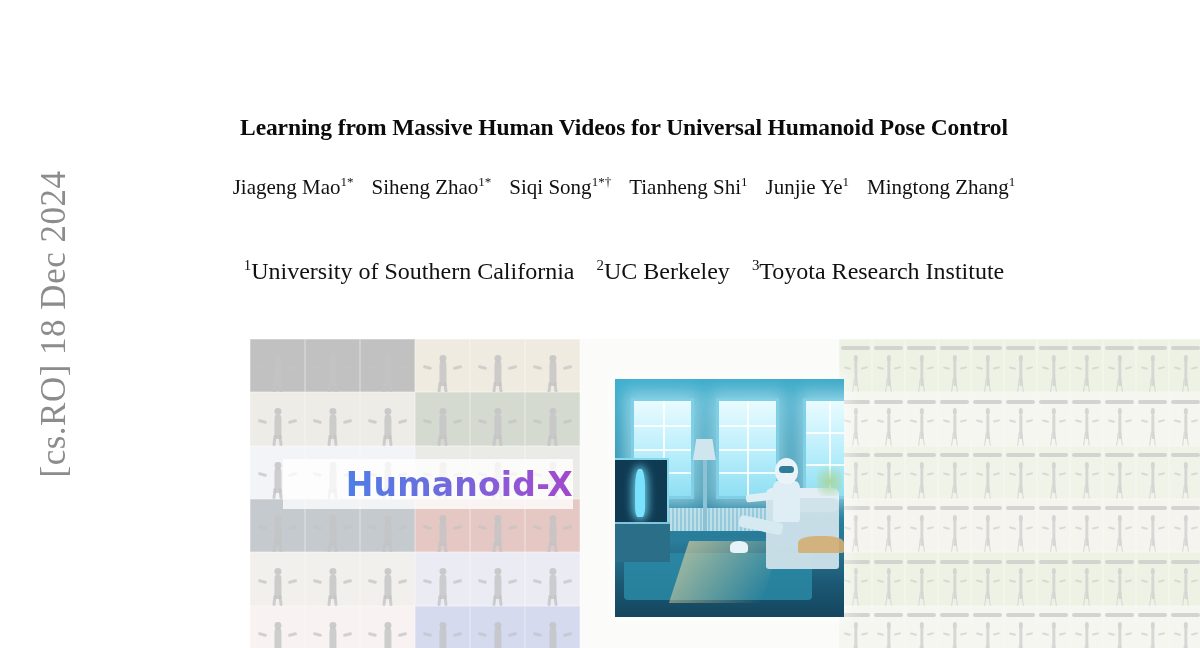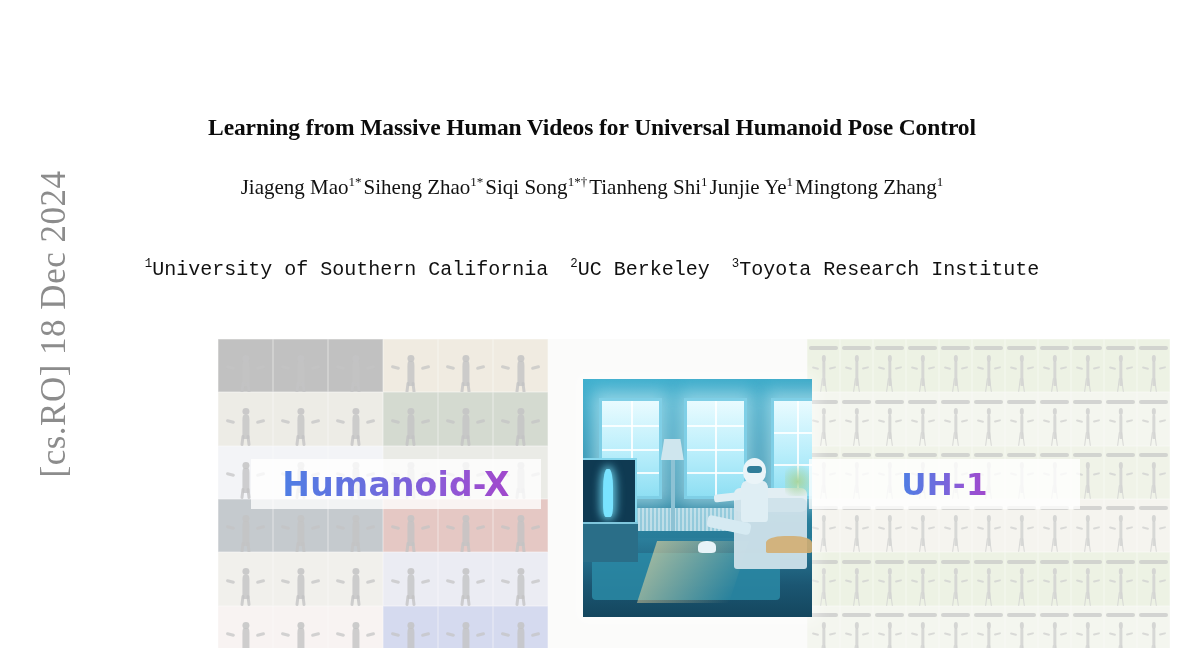--- a/index.html
+++ b/index.html
@@ -35,21 +35,21 @@
     white-space: nowrap;
     font-family: "Liberation Serif", serif;
     font-size: 35px;
     letter-spacing: 0.5px;
     color: #8c8c8c;
   }
 
   
   #paper-column {
     position: absolute;
-    left: 92px;
+    left: 124px;
     top: 0;
     width: 1000px;
     height: 648px;
   }
 
   #page-title {
     position: absolute;
     left: 0;
     top: 98px;
     width: 1000px;
@@ -70,36 +70,36 @@
     font-family: "Liberation Serif", serif;
     font-size: 21px;
     line-height: 30px;
     color: #111;
   }
   .author-row {
     white-space: nowrap;
   }
   .author {
     display: inline-block;
-    margin: 0 1px;
+    margin: 0 9px;
   }
   .author sup {
     font-size: 0.62em;
     vertical-align: super;
     line-height: 0;
   }
 
   #affiliation-block {
     position: absolute;
     left: 0;
     top: 258px;
     width: 1000px;
     text-align: center;
-    font-family: Liberation Mono, monospace;
-    font-size: 20px;
+    font-family: Liberation Serif, serif;
+    font-size: 24px;
     color: #111;
   }
   .affiliation {
     display: inline-block;
     margin: 0 11px;
   }
   .affiliation sup {
     font-size: 0.62em;
     vertical-align: super;
     line-height: 0;
@@ -370,21 +370,21 @@
     width: 40%; height: 26%;
     background: linear-gradient(110deg, rgba(255,226,160,0.55), rgba(255,226,160,0));
     transform: skewX(-18deg);
   }
 
   
   .label-plate {
     position: absolute;
     display: flex;
     align-items: center;
-    justify-content: center;
+    justify-content: flex-end;
     background: rgba(255,255,255,0.78);
   }
   #label-humanoidx {
     left: 33px;
     top: 120px;
     width: 290px;
     height: 50px;
   }
   #label-uh1 {
     left: 591px;
@@ -1340,18 +1340,15 @@
       <div class="ci-robot-arm"></div>
       <div class="ci-robot-head">
         <div class="visor"></div>
       </div>
     </div>
 
     <div class="label-plate" id="label-humanoidx">
       <span class="gradient-text">Humanoid-X</span>
     </div>
 
-    <div class="label-plate" id="label-uh1">
-      <span class="gradient-text">UH-1</span>
-    </div>
 
   </div>
 </div>
 
 </body></html>

